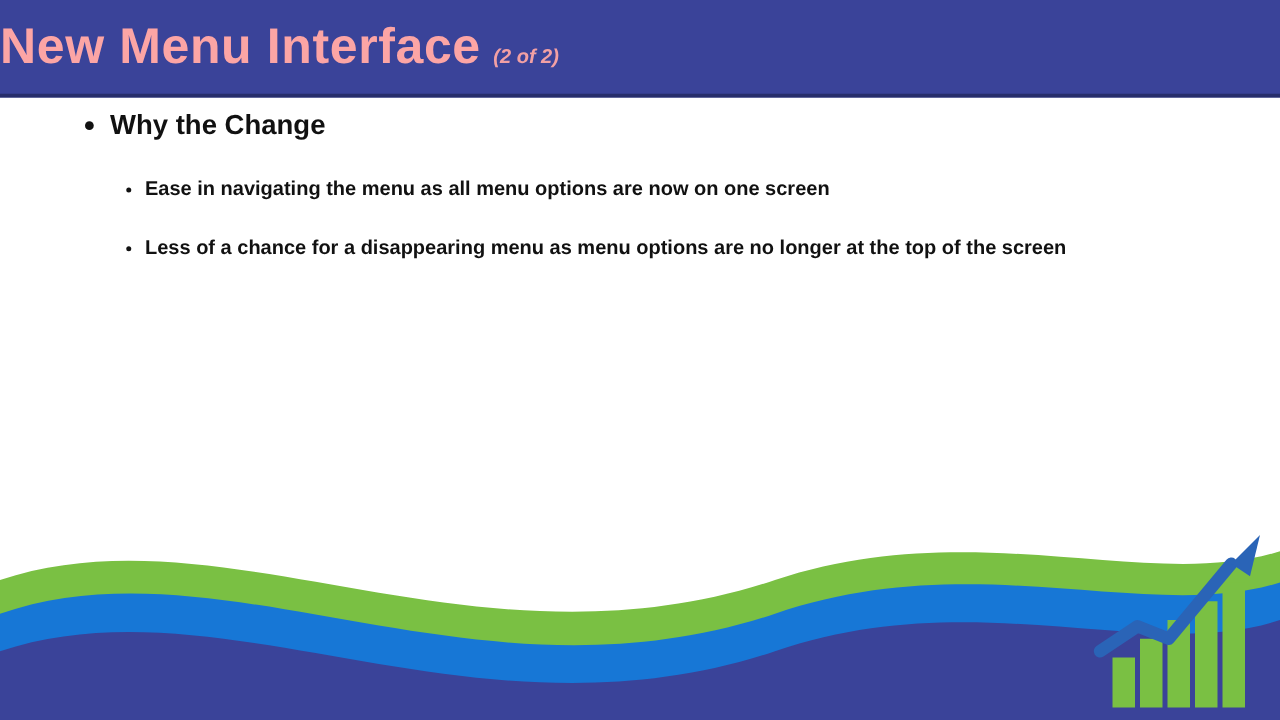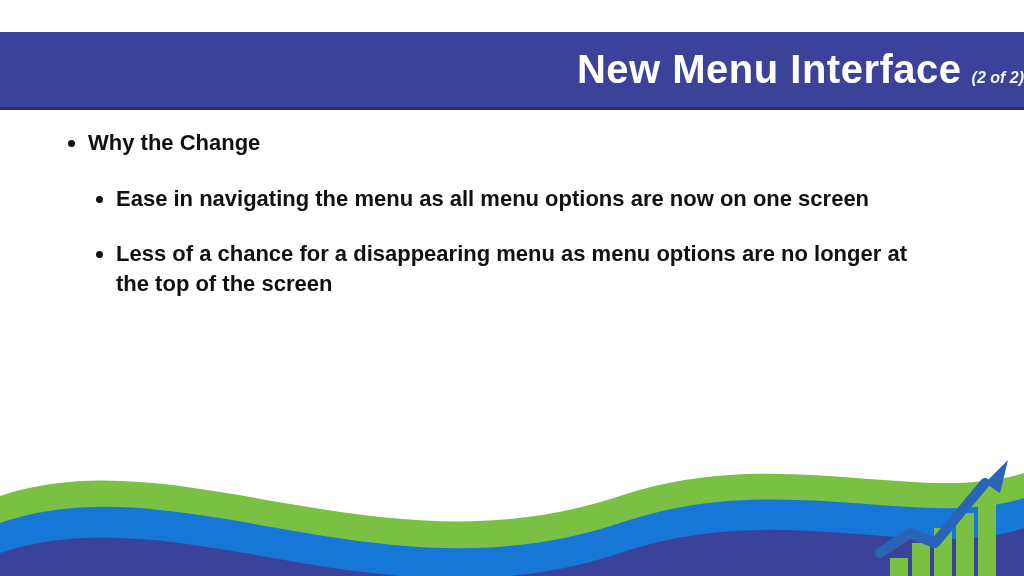--- a/index.html
+++ b/index.html
@@ -6,41 +6,40 @@
   html, body { width: 1024px; height: 576px; overflow: hidden; font-family: "Segoe UI", Tahoma, sans-serif; background: #fff; }
   .slide { position: relative; width: 1024px; height: 576px; background: #fff; }
   .header {
     position: relative;
     width: 100%;
     height: 78px;
     background: #3a4399;
     border-bottom: 3px solid #272e6b;
     display: flex;
     align-items: center;
-    justify-content: flex-end;
-    color: #ffffff;
-    margin-top: 32px;
+    justify-content: flex-start;
+    color: #fca5a5;
   }
   .header-title {
     display: flex;
     align-items: baseline;
     gap: 10px;
   }
   .title-main { font-size: 40px; font-weight: 700; letter-spacing: 0.5px; }
   .title-sub  { font-size: 16px; font-style: italic; font-weight: 700; opacity: 0.95; }
 
   .content {
     position: relative;
-    padding: 18px 70px 0 70px;
+    padding: 7px 70px 0 70px;
     color: #111;
   }
   ul.top { list-style: disc; padding-left: 18px; }
   ul.top > li { font-size: 22px; font-weight: 600; line-height: 1.35; }
   ul.sub { list-style: disc; margin-top: 26px; padding-left: 46px; }
-  ul.sub > li { font-size: 22px; font-weight: 600; line-height: 1.35; margin-bottom: 26px; max-width: 830px; }
+  ul.sub > li { font-size: 16px; font-weight: 600; line-height: 1.35; margin-bottom: 26px; max-width: 830px; }
 
   .footer-graphic { position: absolute; left: 0; bottom: 0; width: 1024px; height: 210px; pointer-events: none; }
 </style>
 </head>
 <body>
 
 <div class="slide">
 
   <div class="header">
     <div class="header-title">

